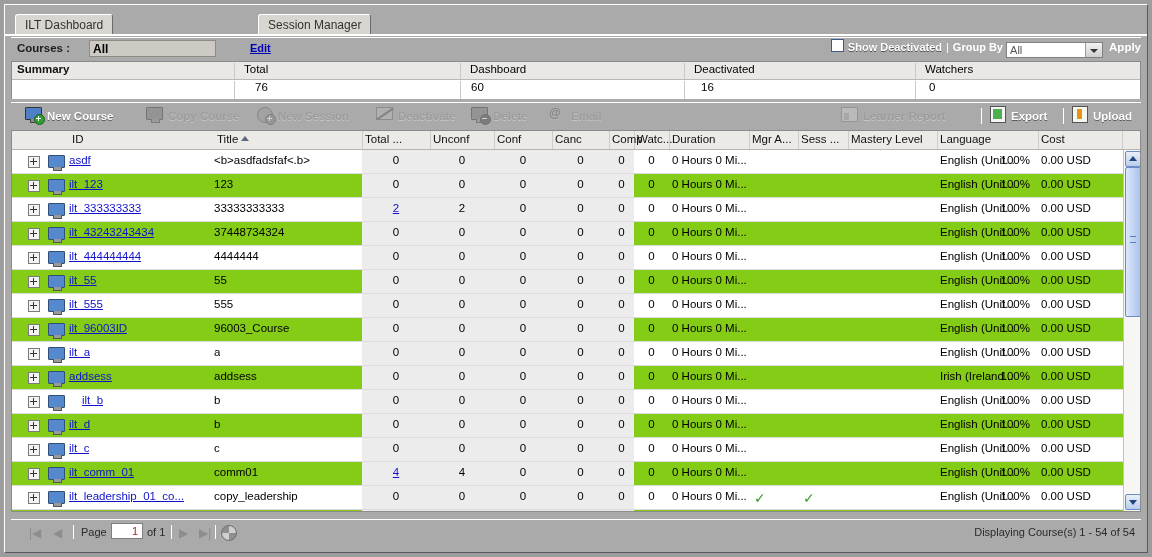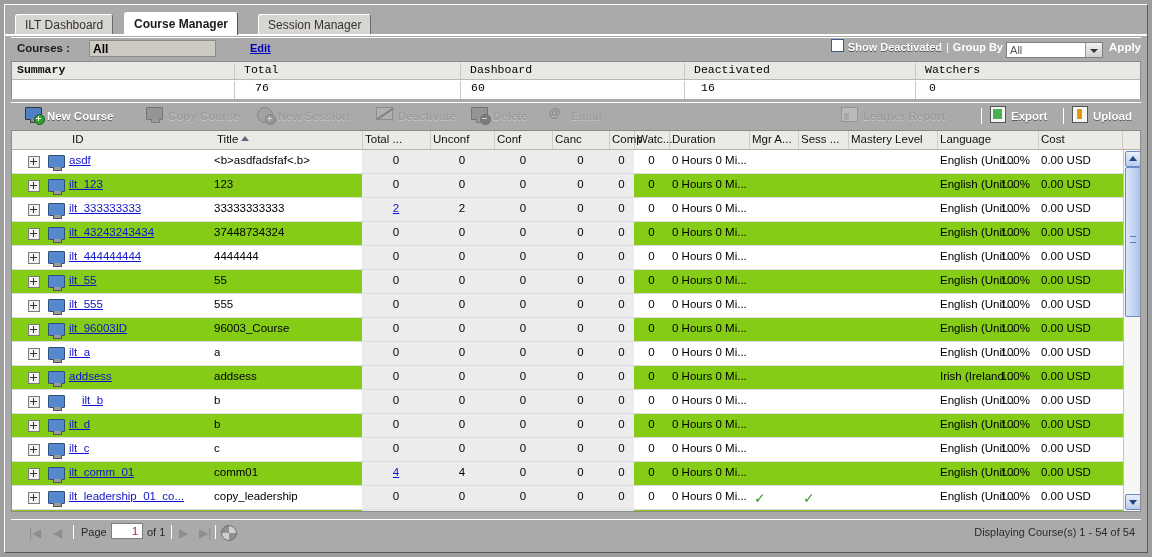--- a/index.html
+++ b/index.html
@@ -63,21 +63,21 @@
   }
   .gbsel .arrow:after{content:"";position:absolute;left:4px;top:6px;
     border-left:4px solid transparent;border-right:4px solid transparent;border-top:4px solid #333;}
   .applybtn{font-weight:bold;color:#ffffff;font-size:11.5px;margin-left:6px;cursor:pointer;}
   
   .summary{
     position:absolute;left:6px;top:56px;right:6px;height:38px;
     background:#ffffff;border:1px solid #8b8b8b;box-sizing:border-box;
   }
   .sumhead{height:17px;background:#e9e8e4;border-bottom:1px solid #b9b8b4;position:relative;}
-  .sumhead > div, .sumvals > div{position:absolute;top:1px;font-size:11.5px;font-family:Liberation Mono, monospace;}
+  .sumhead > div, .sumvals > div{position:absolute;top:1px;font-size:11.5px;}
   .sumhead .c0{left:5px;font-weight:bold;color:#111;}
   .sumhead .c1{left:232px;}
   .sumhead .c2{left:458px;}
   .sumhead .c3{left:682px;}
   .sumhead .c4{left:913px;}
   .sumvals{height:19px;position:relative;background:#ffffff;}
   .sumvals .c1{left:243px;}
   .sumvals .c2{left:459px;}
   .sumvals .c3{left:689px;}
   .sumvals .c4{left:917px;}
@@ -170,21 +170,20 @@
            background:conic-gradient(#cfcfcf 0 25%,#8f8f8f 0 50%,#cfcfcf 0 75%,#8f8f8f 0);border:1px solid #6f6f6f;cursor:pointer;}
   .disp{position:absolute;right:6px;top:6px;font-size:11px;color:#2b2b2b;}
 </style>
 </head>
 <body>
 
 <div class="app">
 
   <div class="tabbar">
     <div class="tab inactive" id="tab0">ILT Dashboard</div>
-    <div class="tab active" id="tab1">Course Manager</div>
     <div class="tab inactive" id="tab2">Session Manager</div>
     <div class="tabline"></div>
   </div>
 
   <div class="coursebar">
     <span class="lbl">Courses :</span>
     <div class="coursefield">All</div>
     <span class="editlink">Edit</span>
 
     <div class="showdeact">

